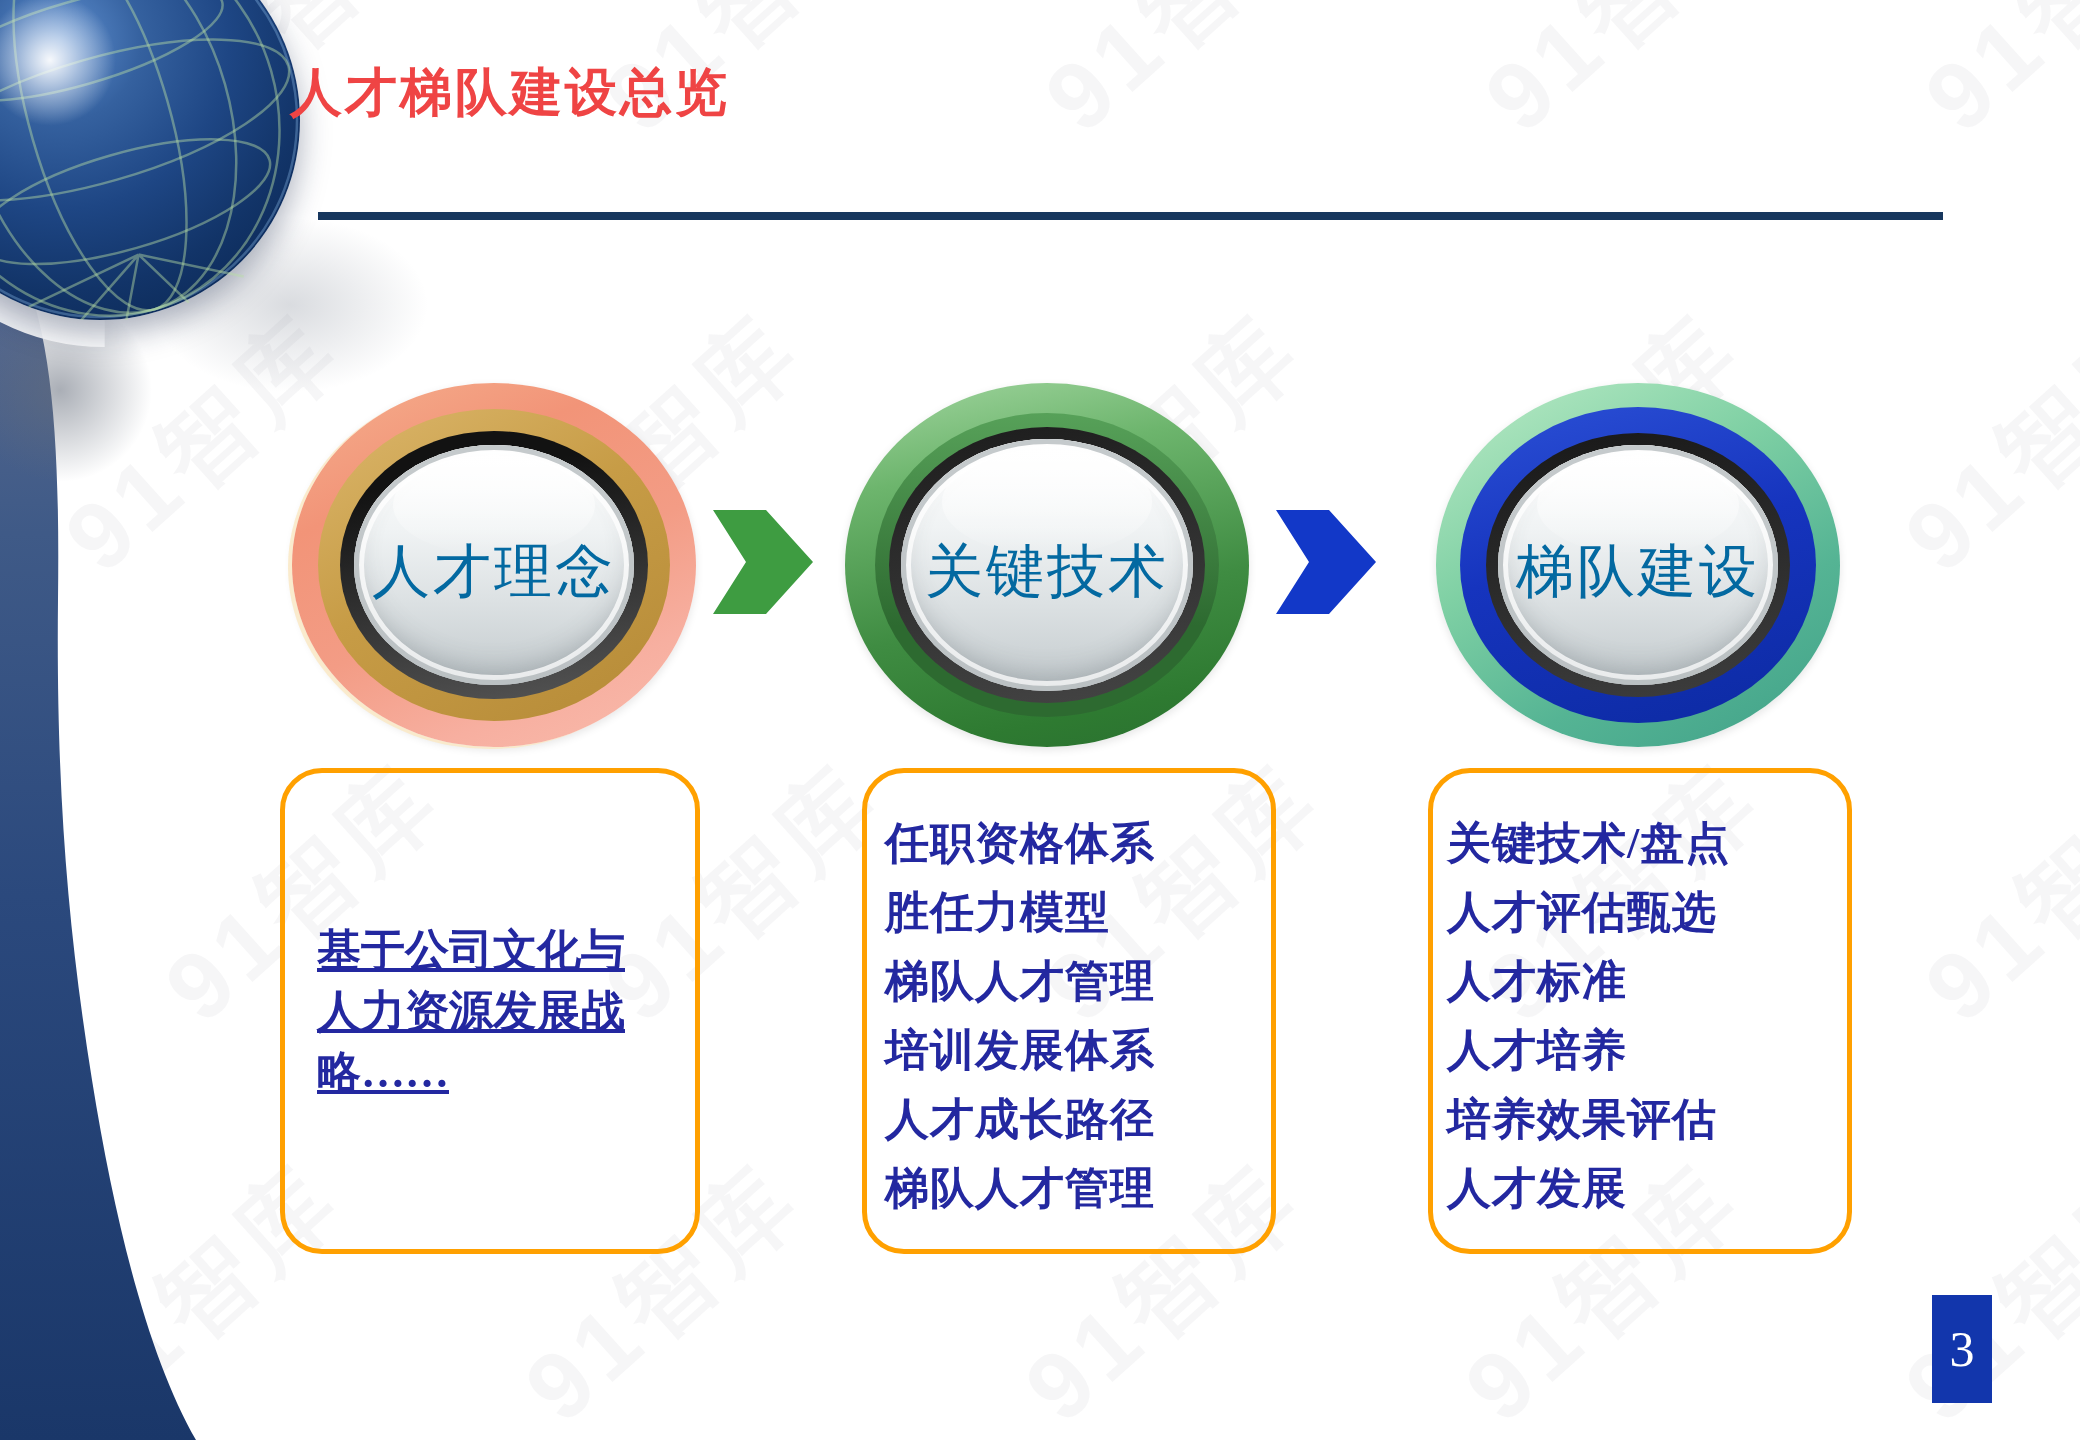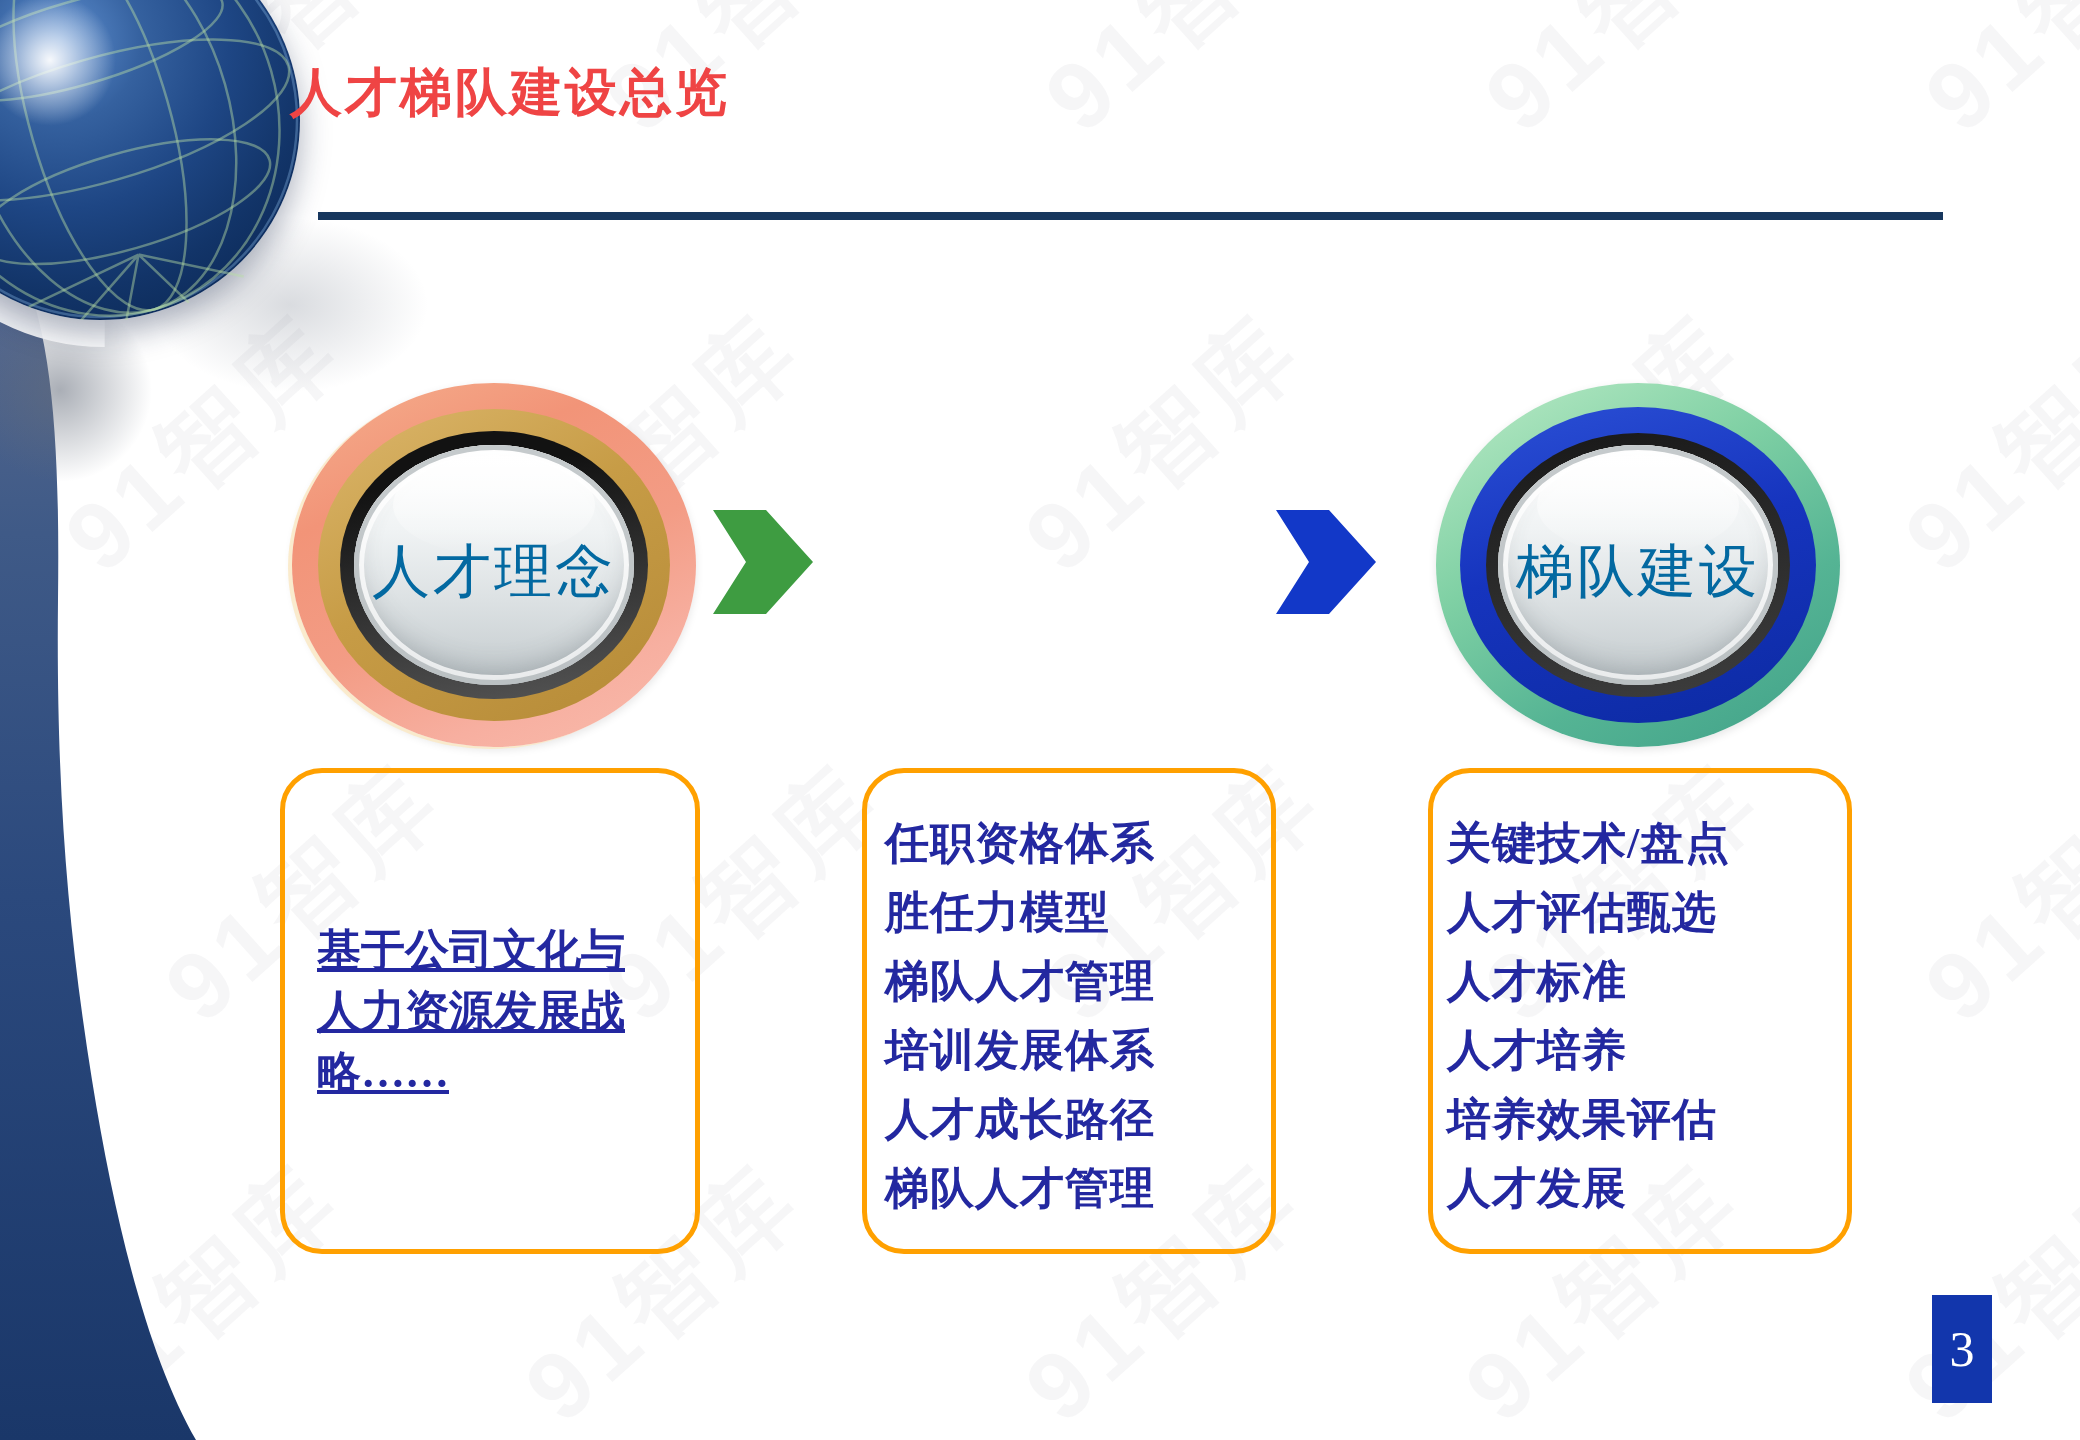--- a/index.html
+++ b/index.html
@@ -172,20 +172,27 @@
     <div class="ring c1-gold"></div>
     <div class="ring c1-dark"></div>
     <div class="ring glass c1-glass"></div>
     <div class="circle-label">人才理念</div>
   </div>
 
   <svg class="arrow" style="left:713px; top:510px;" width="100" height="104" viewBox="0 0 100 104">
     <polygon points="0,0 53,0 100,52 53,104 0,104 33,52" fill="#3E9C41"></polygon>
   </svg>
 
+  <div class="circle" style="left:845px; top:383px;">
+    <div class="ring c2-outer"></div>
+    <div class="ring c2-lip"></div>
+    <div class="ring c2-dark"></div>
+    <div class="ring glass c2-glass"></div>
+    <div class="circle-label">关键技术</div>
+  </div>
 
   <svg class="arrow" style="left:1276px; top:510px;" width="100" height="104" viewBox="0 0 100 104">
     <polygon points="0,0 53,0 100,52 53,104 0,104 33,52" fill="#1238C8"></polygon>
   </svg>
 
   <div class="circle" style="left:1436px; top:383px;">
     <div class="ring c3-outer"></div>
     <div class="ring c3-blue"></div>
     <div class="ring c3-dark"></div>
     <div class="ring glass c3-glass"></div>

